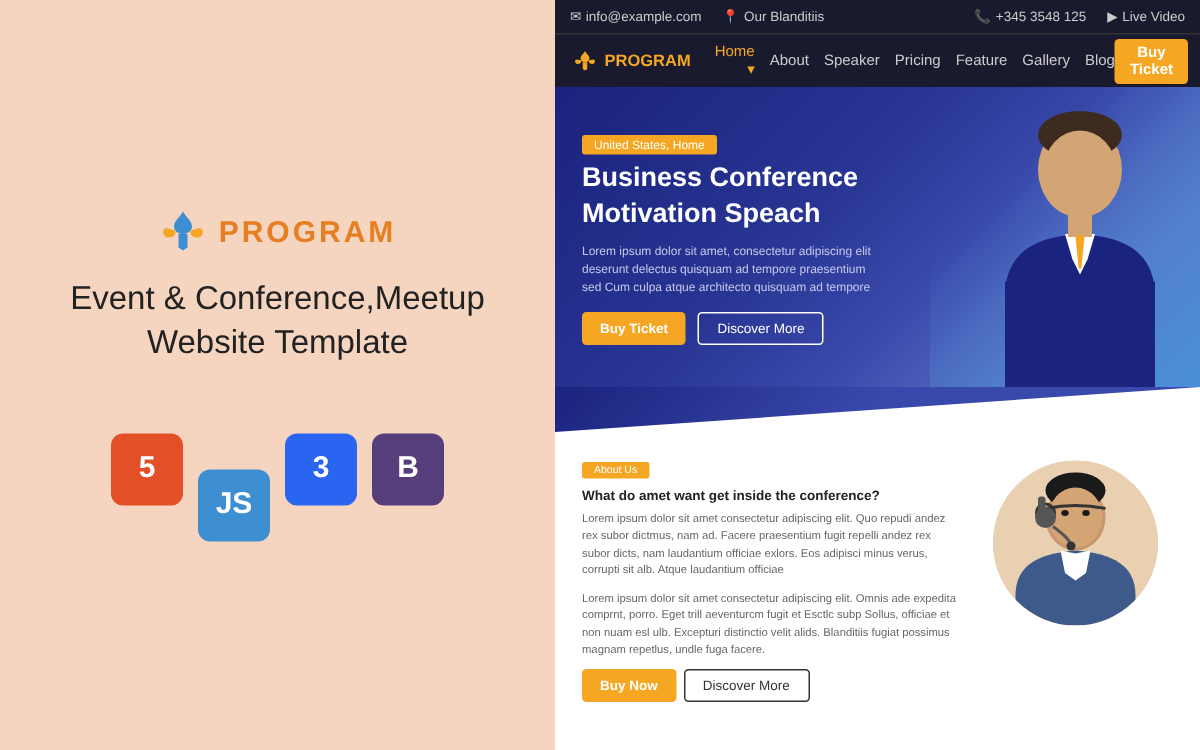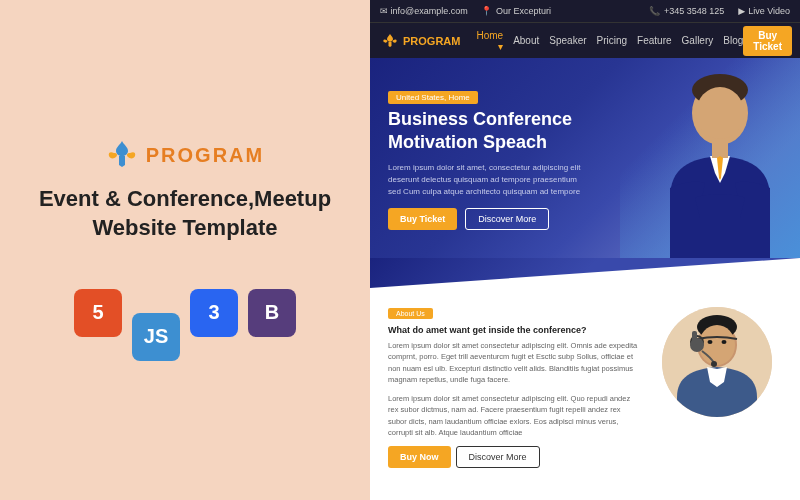--- a/index.html
+++ b/index.html
@@ -34,21 +34,21 @@
       height: 32px;
     }
     .logo-text {
       font-size: 20px;
       font-weight: bold;
       color: #e67e22;
       letter-spacing: 2px;
     }
     .tagline {
       font-size: 22px;
-      font-weight: bold;
+      font-weight: normal;
       color: #222;
       text-align: center;
       line-height: 1.3;
       margin-bottom: 22px;
     }
     .tech-badges {
       display: flex;
       gap: 10px;
       align-items: center;
     }
@@ -321,21 +321,21 @@
 <div class="right-panel">
 
   <div class="top-bar">
     <div class="top-bar-left">
       <div class="top-bar-item">
         <span>✉</span>
         <span>info@example.com</span>
       </div>
       <div class="top-bar-item">
         <span>📍</span>
-        <span>Our Excepturi</span>
+        <span>Our Blanditiis</span>
       </div>
     </div>
     <div class="top-bar-right">
       <div class="top-bar-item">
         <span>📞</span>
         <span>+345 3548 125</span>
       </div>
       <div class="top-bar-item">
         <span>▶</span>
         <span>Live Video</span>
@@ -403,22 +403,22 @@
       </svg>
     </div>
   </div>
 
   <div class="diagonal-divider"></div>
 
   <div class="about-section">
     <div class="about-content">
       <div class="about-badge">About Us</div>
       <div class="about-question">What do amet want get inside the conference?</div>
+      <div class="about-text">Lorem ipsum dolor sit amet consectetur adipiscing elit. Quo repudi andez rex subor dictmus, nam ad. Facere praesentium fugit repelli andez rex subor dicts, nam laudantium officiae exlors. Eos adipisci minus verus, corrupti sit alb. Atque laudantium officiae</div>
       <div class="about-text">Lorem ipsum dolor sit amet consectetur adipiscing elit. Omnis ade expedita comprnt, porro. Eget trill aeventurcm fugit et Esctlc subp Sollus, officiae et non nuam esl ulb. Excepturi distinctio velit alids. Blanditiis fugiat possimus magnam repetlus, undle fuga facere.</div>
-      <div class="about-text">Lorem ipsum dolor sit amet consectetur adipiscing elit. Quo repudi andez rex subor dictmus, nam ad. Facere praesentium fugit repelli andez rex subor dicts, nam laudantium officiae exlors. Eos adipisci minus verus, corrupti sit alb. Atque laudantium officiae</div>
       <div class="about-buttons">
         <button class="btn-primary">Buy Now</button>
         <button class="btn-outline" style="color:#333; border-color:#333;">Discover More</button>
       </div>
     </div>
     <div class="about-person">
       <div class="person-circle">
         <svg viewBox="0 0 110 110" xmlns="http://www.w3.org/2000/svg">
 
           <rect width="110" height="110" fill="#e8d0b0"></rect>

